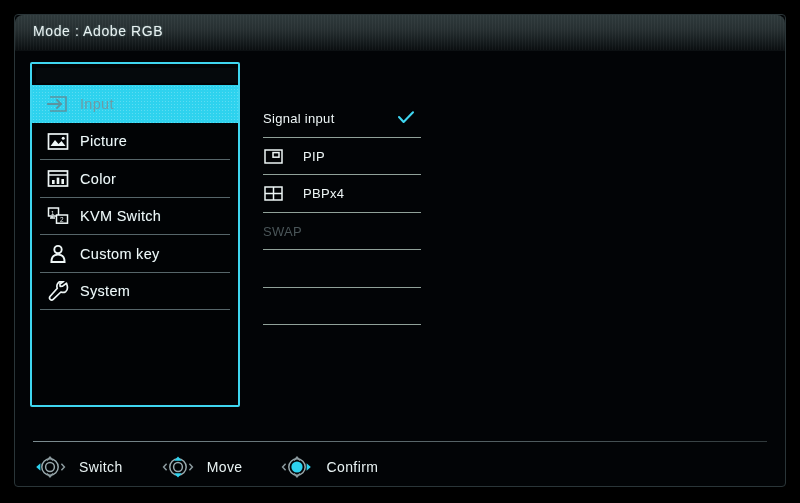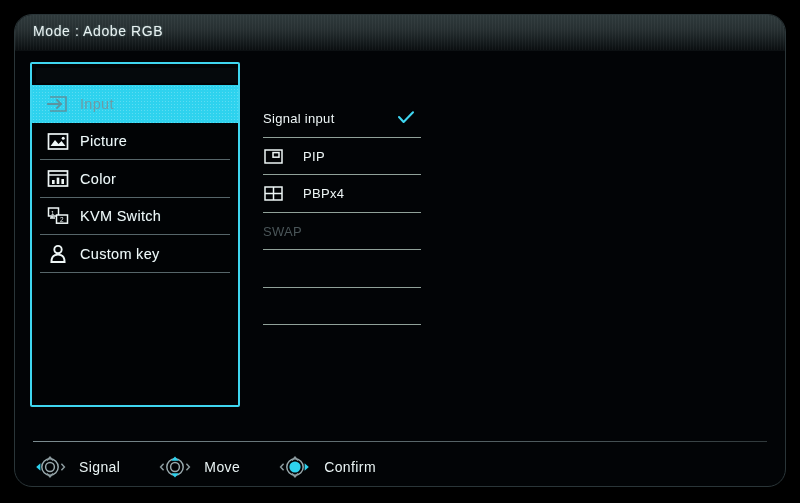--- a/index.html
+++ b/index.html
@@ -13,21 +13,21 @@
   }
 
   #osd {
     position: absolute;
     left: 14px;
     top: 14px;
     width: 772px;
     height: 473px;
     background: #020406;
     border: 1px solid #2a3538;
-    border-radius: 18px;
+    border-radius: 4px;
     overflow: hidden;
   }
 
   
   .header {
     position: absolute;
     left: 0; top: 0;
     width: 100%;
     height: 36px;
     background: linear-gradient(180deg, #2f3a3c 0%, #262f31 42%, #141a1c 80%, #0a0e10 100%);
@@ -256,20 +256,29 @@
         <span class="side-icon">
           <svg width="20" height="20" viewBox="0 0 20 20">
             <circle cx="10" cy="5.6" r="3.7" fill="none" stroke="#eef6f6" stroke-width="1.9"></circle>
             <path d="M3.4 18 Q3.4 10.6 10 10.6 Q16.6 10.6 16.6 18 Z" fill="none" stroke="#eef6f6" stroke-width="1.9"></path>
           </svg>
         </span>
         <span class="side-label">Custom key</span>
         <span class="sep"></span>
       </div>
 
+      <div class="side-item">
+        <span class="side-icon">
+          <svg width="21" height="21" viewBox="0 0 21 21">
+            <path d="M18.5 2.2 L14.6 5.1 L12.2 5.4 L11.9 3 L15.7 0.2 Q11.6 -0.6 9.6 2.6 Q8.3 4.8 9.3 7.3 L2.2 15.3 Q0.8 16.9 2.2 18.4 Q3.7 19.8 5.2 18.3 L12.9 11 Q15.4 12 17.6 10.7 Q20.8 8.7 18.5 2.2 Z" fill="none" stroke="#eef6f6" stroke-width="1.7" stroke-linejoin="round"></path>
+          </svg>
+        </span>
+        <span class="side-label">System</span>
+        <span class="sep"></span>
+      </div>
 
     </div>
   </div>
 
   <div class="options">
 
     <div class="opt-row">
       <span class="opt-label">Signal input</span>
       <span class="opt-check">
         <svg width="18" height="14" viewBox="0 0 18 14">
@@ -326,21 +335,21 @@
       <span class="dpad">
         <svg width="34" height="40" viewBox="0 0 34 40">
           <circle cx="17" cy="20" r="8.2" fill="none" stroke="#98a8ac" stroke-width="1.5"></circle>
           <circle cx="17" cy="20" r="4.4" fill="none" stroke="#98a8ac" stroke-width="1.5"></circle>
           <path d="M14 13.5 L17 10.2 L20 13.5" fill="none" stroke="#8b9a9e" stroke-width="1.5"></path>
           <path d="M14 26.5 L17 29.8 L20 26.5" fill="none" stroke="#8b9a9e" stroke-width="1.5"></path>
           <path d="M28.4 16.8 L31.4 20 L28.4 23.2" fill="none" stroke="#8b9a9e" stroke-width="1.5"></path>
           <path d="M7.4 16.2 L3.2 20 L7.4 23.8 Z" fill="#2ed2ee"></path>
         </svg>
       </span>
-      <span class="hint-label">Signal</span>
+      <span class="hint-label">Switch</span>
     </div>
 
     <div class="hint">
       <span class="dpad">
         <svg width="34" height="40" viewBox="0 0 34 40">
           <circle cx="17" cy="20" r="8.2" fill="none" stroke="#98a8ac" stroke-width="1.5"></circle>
           <circle cx="17" cy="20" r="4.4" fill="none" stroke="#98a8ac" stroke-width="1.5"></circle>
           <path d="M13.2 13.8 L17 9.6 L20.8 13.8 Z" fill="#2ed2ee"></path>
           <path d="M13.2 26.2 L17 30.4 L20.8 26.2 Z" fill="#2ed2ee"></path>
           <path d="M5.6 16.8 L2.6 20 L5.6 23.2" fill="none" stroke="#8b9a9e" stroke-width="1.5"></path>

